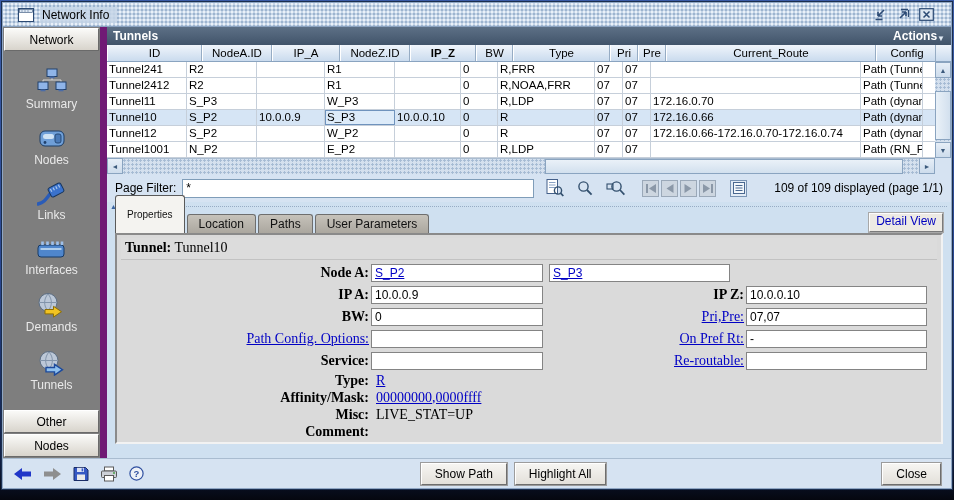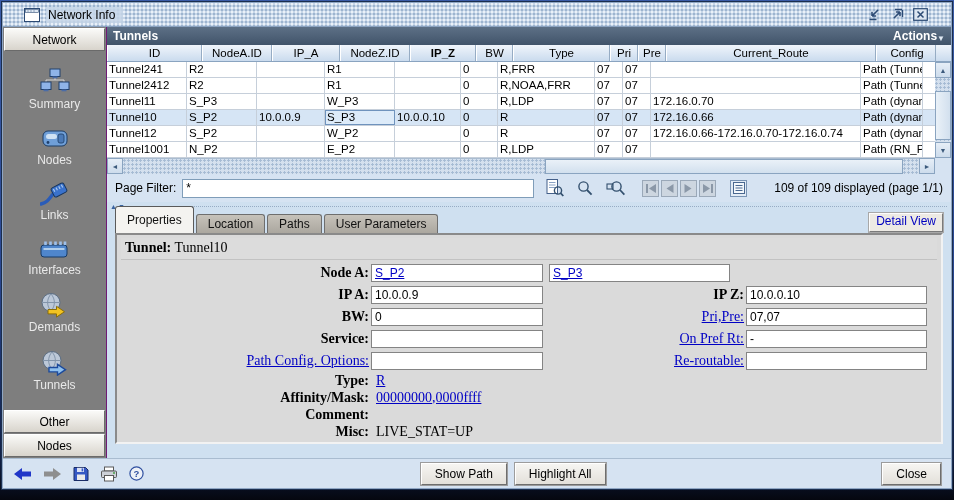--- a/index.html
+++ b/index.html
@@ -6,34 +6,34 @@
   html,body { width:954px; height:500px; overflow:hidden; }
   body { font-family:"Liberation Sans","DejaVu Sans",sans-serif; background:#0d1830; position:relative; }
 
   .desktop { position:absolute; inset:0; background:linear-gradient(180deg,#3a5ca8 0%, #294792 55%, #101f44 92%, #05070f 100%); }
 
   .frame { position:absolute; left:2px; top:2px; width:950px; height:487px;
            border:1px solid #8fa6c4; outline:1px solid #1b2e4e;
            background:#cfe0f0; display:flex; flex-direction:column; }
 
   
-  .titlebar { height:24px; flex:none; display:flex; align-items:center; gap:6px; padding:0 21px;
+  .titlebar { height:24px; flex:none; display:flex; align-items:center; gap:6px; padding:0 15px;
     background-color:#c7d6e8;
     background-image:radial-gradient(circle at 1px 1px,#eaf1f9 30%,transparent 36%),
                      radial-gradient(circle at 3px 3px,#9db4cf 30%,transparent 36%);
     background-size:4px 4px;
     border-bottom:1px solid #8aa2c0; }
   .title-text { font-size:12px; color:#000; padding:1px 8px 1px 2px; background:rgba(199,214,232,.85); }
   .tb-spacer { flex:1; }
   .tb-btn { width:20px; height:17px; display:flex; align-items:center; justify-content:center; cursor:default; }
 
   
   .main { flex:1; display:flex; min-height:0; }
 
-  .sidebar { width:104px; flex:none; background:#7e7e7e; border-right:1px solid #701a75; display:flex; flex-direction:column; }
+  .sidebar { width:104px; flex:none; background:#7e7e7e; border-right:7px solid #701a75; display:flex; flex-direction:column; }
   .side-btn { height:23px; margin:1px 1px 0 1px; flex:none; font-size:12px; color:#000;
     background:linear-gradient(#fafaf8,#d8d4cc); border:1px solid #6a6a6a;
     border-top-color:#ffffff; border-left-color:#ffffff;
     display:flex; align-items:center; justify-content:center; cursor:default; }
   .side-items { flex:1; display:flex; flex-direction:column; justify-content:space-evenly; align-items:center; padding:2px 8px; min-height:0; }
   .side-item { display:flex; flex-direction:column; align-items:center; gap:2px; color:#e9e9e9; font-size:12px; cursor:default; }
   .side-item .icon { line-height:0; }
 
   .content { flex:1; display:flex; flex-direction:column; min-width:0; }
 
@@ -89,21 +89,21 @@
   .splitter { height:8px; flex:none; display:flex; align-items:center; padding-left:3px; gap:1px; background:#cfe0f0; }
   .split-grips { color:#3a64a0; font-size:7px; line-height:7px; letter-spacing:1px; }
   .split-line { flex:1; border-top:1px dotted #97acc4; margin:0 4px; }
 
   
   .tab-row { height:23px; flex:none; display:flex; align-items:flex-end; padding:2px 8px 0 8px; background:#cfe0f0; }
   .tabs { display:flex; gap:2px; align-items:flex-end; }
   .tab { height:19px; padding:0 11px; font-size:12px; display:flex; align-items:center;
     background:linear-gradient(#c6c2ba,#aba79f); border:1px solid #6e6e6e; border-bottom:none;
     border-radius:3px 3px 0 0; color:#111; cursor:default; }
-  .tab.selected { height:27px; background:#f4f3f0; font-size:12px; border-color:#5a5a5a; position:relative; z-index:2; }
+  .tab.selected { height:38px; background:#f4f3f0; font-size:10px; border-color:#5a5a5a; position:relative; z-index:2; }
   .detail-btn { margin-left:auto; align-self:center; height:19px; padding:0 6px; font-size:12px;
     color:#0000bf; background:#edeae4; border:1px solid #7a7a7a; border-top-color:#fcfcfc; border-left-color:#fcfcfc;
     outline:1px solid #a8a8a8; cursor:default; }
 
   
   .tab-panel { flex:1; min-height:0; margin:0 8px 14px 8px; background:#dadada;
     border:2px solid; border-color:#8a8a8a #f2f2f2 #f2f2f2 #8a8a8a; padding:3px 4px 12px 4px;
     display:flex; flex-direction:column; overflow:hidden; }
   .prop-header { flex:none; font-family:"Liberation Serif","DejaVu Serif",serif; font-size:14px; padding:2px 4px 3px 4px;
     background:#dcdcdc; border-bottom:1px solid #c2c2c2; }
@@ -465,27 +465,27 @@
                     <span class="">10.0.0.9</span>
                   </div>
                 </div>
                 <div class="frow">
                   <span class="flabel">BW:</span>
                   <div class="fbox">
                     <span class="">0</span>
                   </div>
                 </div>
                 <div class="frow">
+                  <span class="flabel link">Path Config. Options:</span>
+                  <div class="fbox">
+                    <span class=""></span>
+                  </div>
+                </div>
+                <div class="frow">
                   <span class="flabel">Service:</span>
-                  <div class="fbox">
-                    <span class=""></span>
-                  </div>
-                </div>
-                <div class="frow">
-                  <span class="flabel link">Path Config. Options:</span>
                   <div class="fbox">
                     <span class=""></span>
                   </div>
                 </div>
               </div>
             <div class="fcol right">
                 <div class="frow">
                   <div class="fbox">
                     <span class="link">S_P3</span>
                   </div>
@@ -519,26 +519,26 @@
           <div class="center-rows">
               <div class="frow">
                 <span class="flabel">Type:</span>
                 <span class="cval link">R</span>
               </div>
               <div class="frow">
                 <span class="flabel">Affinity/Mask:</span>
                 <span class="cval link">00000000,0000ffff</span>
               </div>
               <div class="frow">
+                <span class="flabel">Misc:</span>
+                <span class="cval">LIVE_STAT=UP</span>
+              </div>
+              <div class="frow">
                 <span class="flabel">Comment:</span>
                 <span class="cval"></span>
-              </div>
-              <div class="frow">
-                <span class="flabel">Misc:</span>
-                <span class="cval">LIVE_STAT=UP</span>
               </div>
             </div>
         </div>
 
       </div>
     </div>
 
     <div class="footer">
       <span class="foot-icons">
           <span style="line-height: 0;"><span class="icon"><svg width="19" height="14" viewBox="0 0 19 14">

